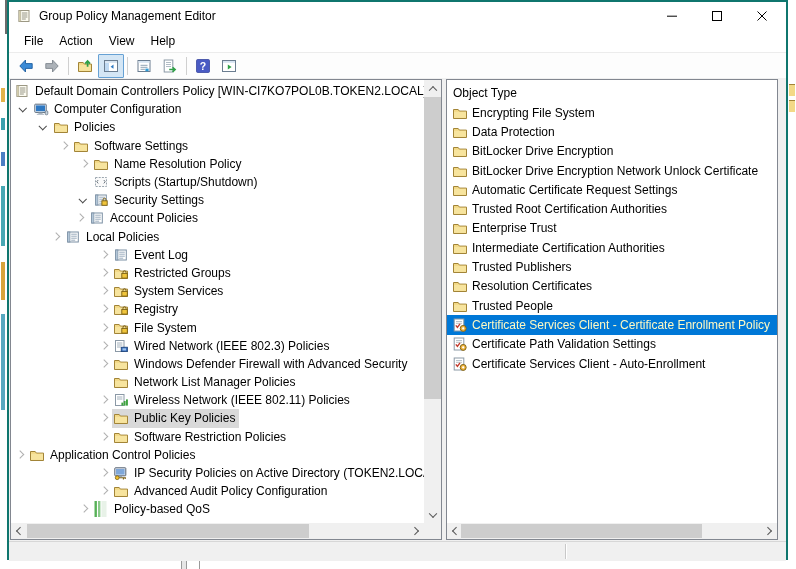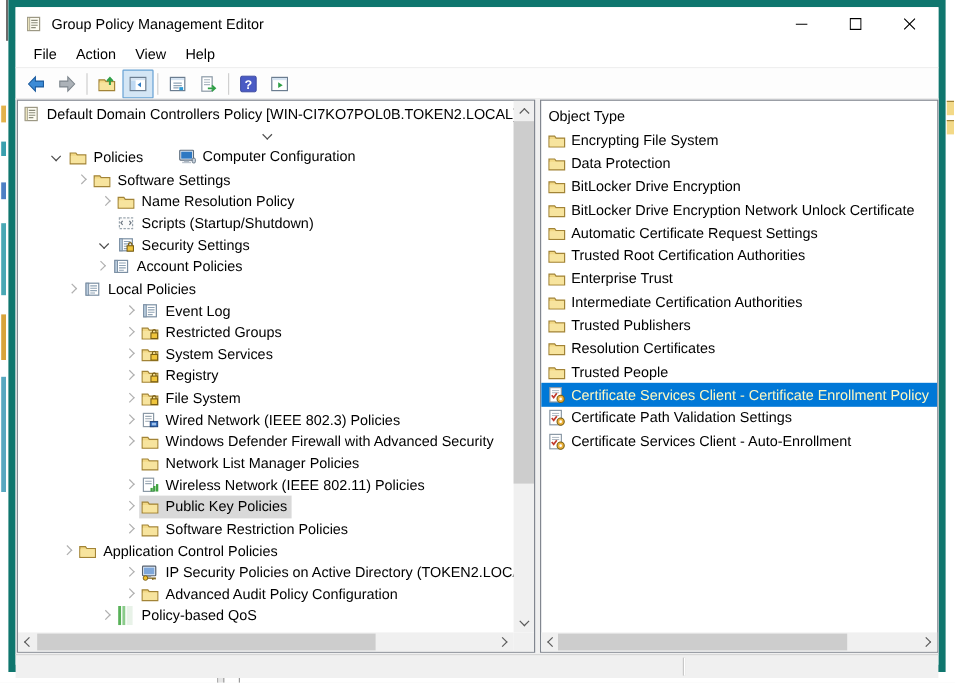--- a/index.html
+++ b/index.html
@@ -7,21 +7,21 @@
   body{
     width:796px;height:569px;position:relative;overflow:hidden;
     background:#ffffff;
     font-family:"Liberation Sans","DejaVu Sans",sans-serif;
     font-size:12px;color:#000;
     -webkit-font-smoothing:antialiased;
   }
   
   .window{
     position:absolute;left:7px;top:0;width:781px;height:560px;
-    background:#ffffff;border:6px solid #0f766e;box-sizing:border-box;
+    background:#ffffff;border:2px solid #0f766e;box-sizing:border-box;
   }
   .titlebar{position:absolute;left:0;top:0;right:0;height:28px;display:flex;align-items:center;background:#fff;}
   .titlebar .appicon{width:16px;height:16px;margin-left:7px;flex:none;}
   .titlebar .title{margin-left:7px;font-size:12px;white-space:nowrap;}
   .wincontrols{position:absolute;right:2px;top:0;height:28px;display:flex;}
   .wbtn{width:45px;height:28px;display:flex;align-items:center;justify-content:center;}
   .menubar{position:absolute;left:0;top:28px;right:0;height:22px;display:flex;align-items:center;padding-left:7px;border-bottom:1px solid #ececec;background:#fff;}
   .menuitem{padding:0 8px;height:22px;line-height:22px;}
   .toolbar{position:absolute;left:0;top:51px;right:0;height:25px;display:flex;align-items:center;padding-left:4px;border-bottom:1px solid #d7d7d7;background:#fdfdfd;}
   .tbtn{width:24px;height:22px;display:flex;align-items:center;justify-content:center;border:1px solid transparent;border-radius:1px;flex:none;}
@@ -293,21 +293,21 @@
       <div class="treeview">
 
         <div class="trow" style="padding-left:2px;">
           <span class="tcon">
               <svg class="ti">
                 <use href="#sym-scroll"></use>
               </svg>
               <span>Default Domain Controllers Policy [WIN-CI7KO7POL0B.TOKEN2.LOCAL] Po</span>
             </span>
         </div>
-        <div class="trow" style="padding-left:4px;flex-direction:column;">
+        <div class="trow" style="padding-left:4px;">
           <span class="chev exp"></span>
           <span class="tcon">
               <svg class="ti">
                 <use href="#sym-computer"></use>
               </svg>
               <span>Computer Configuration</span>
             </span>
         </div>
         <div class="trow" style="padding-left:24px;">
           <span class="chev exp"></span>
@@ -464,21 +464,21 @@
         </div>
         <div class="trow" style="padding-left:84px;">
           <span class="chev col"></span>
           <span class="tcon">
               <svg class="ti">
                 <use href="#sym-folder"></use>
               </svg>
               <span>Software Restriction Policies</span>
             </span>
         </div>
-        <div class="trow" style="margin-left:32px;">
+        <div class="trow" style="">
           <span class="chev col"></span>
           <span class="tcon">
               <svg class="ti">
                 <use href="#sym-folder"></use>
               </svg>
               <span>Application Control Policies</span>
             </span>
         </div>
         <div class="trow" style="padding-left:84px;">
           <span class="chev col"></span>

